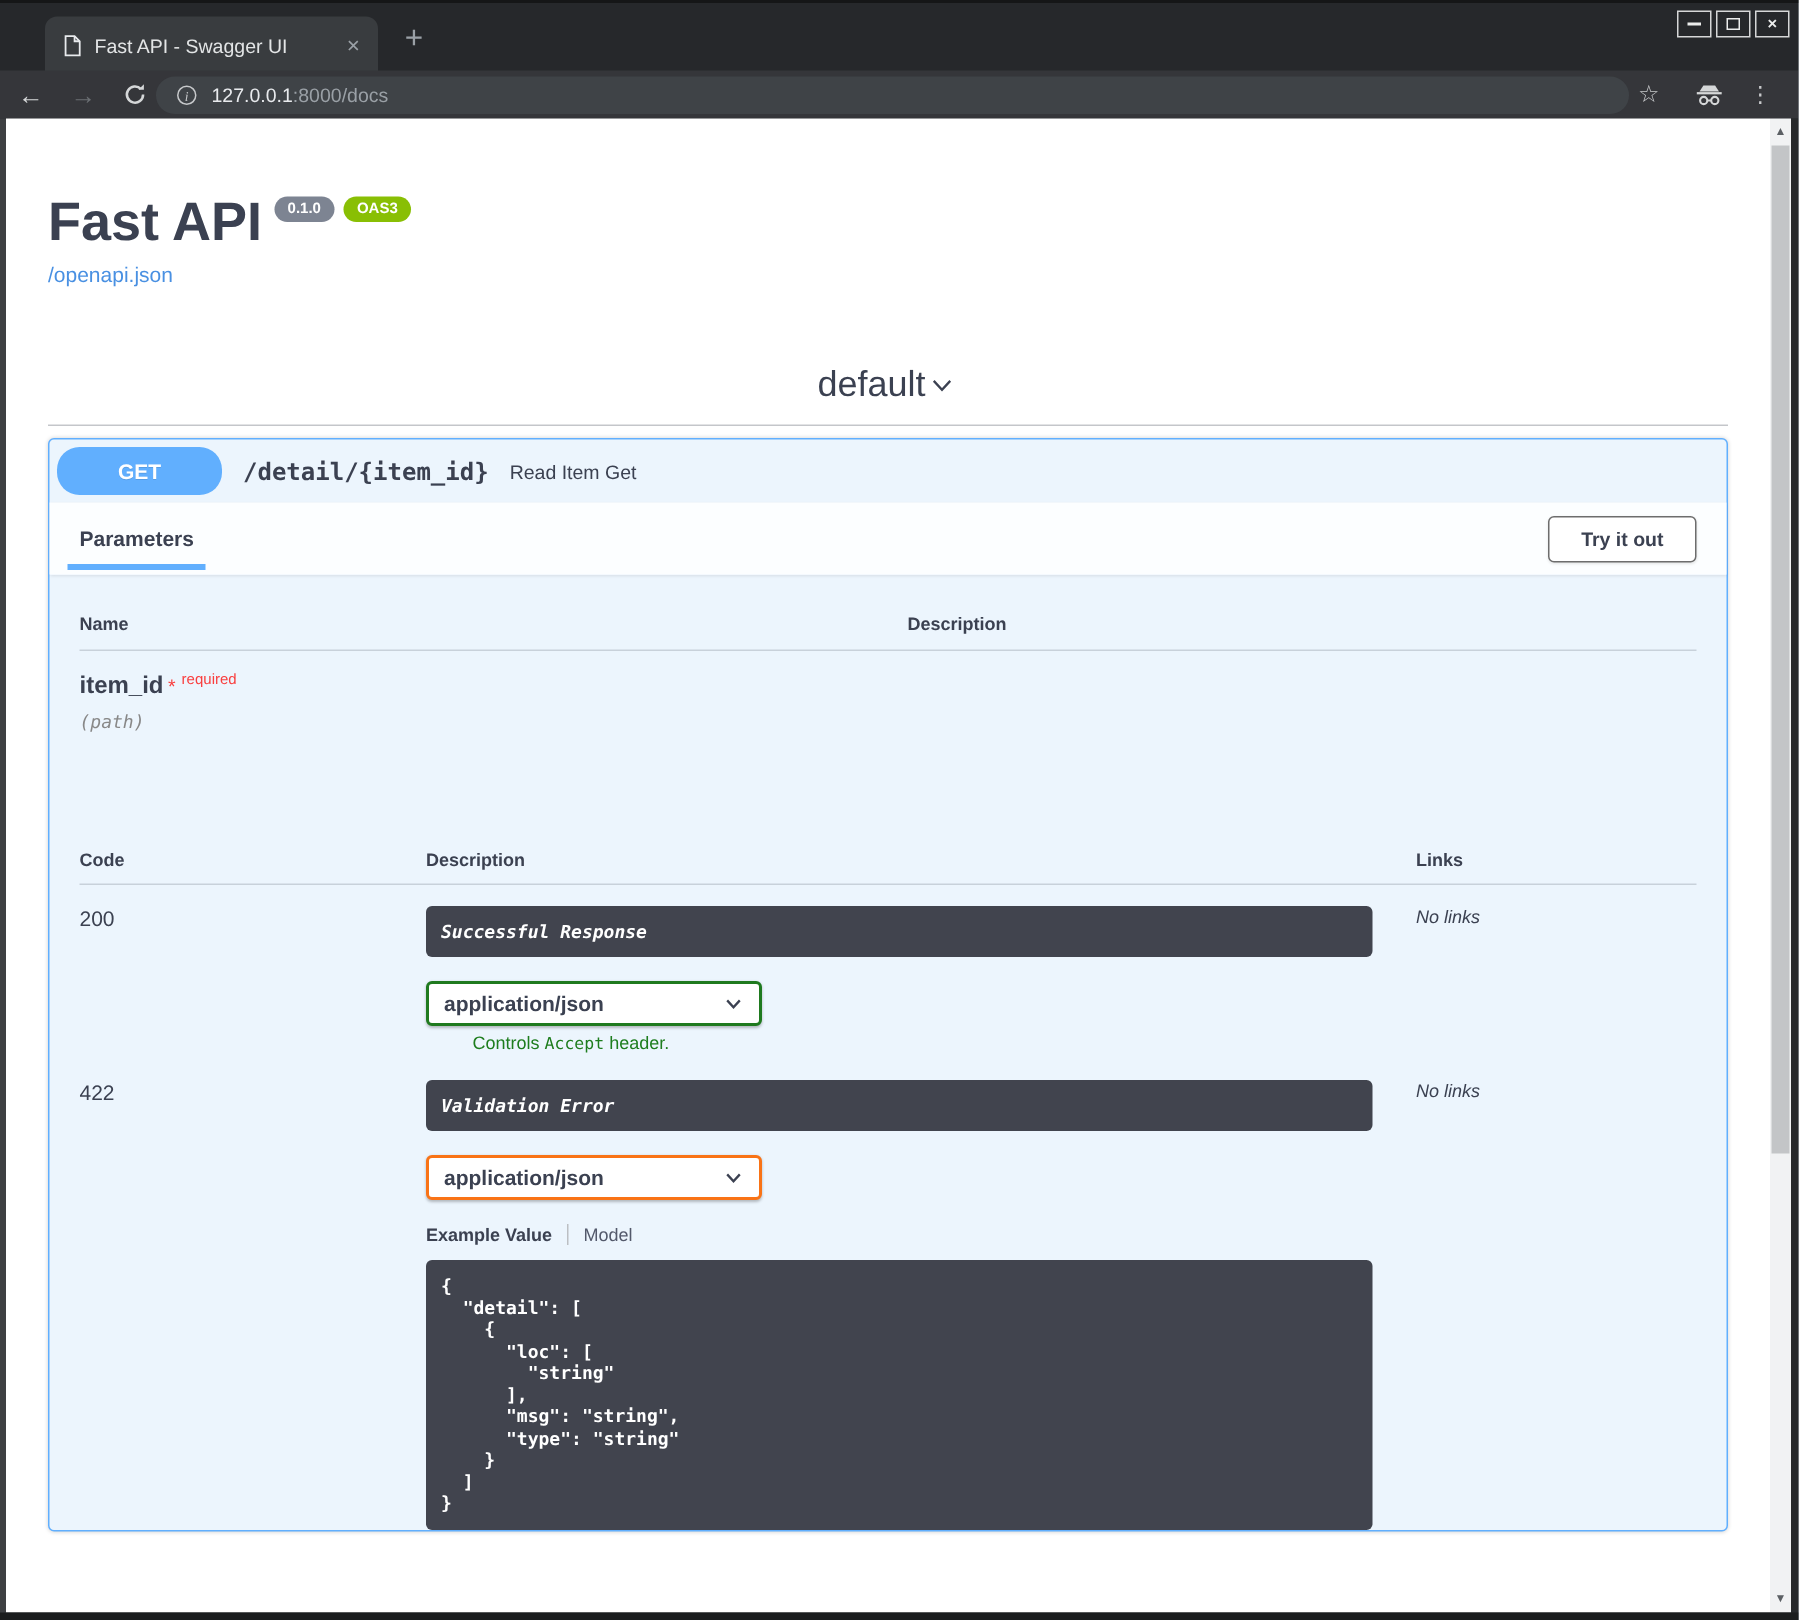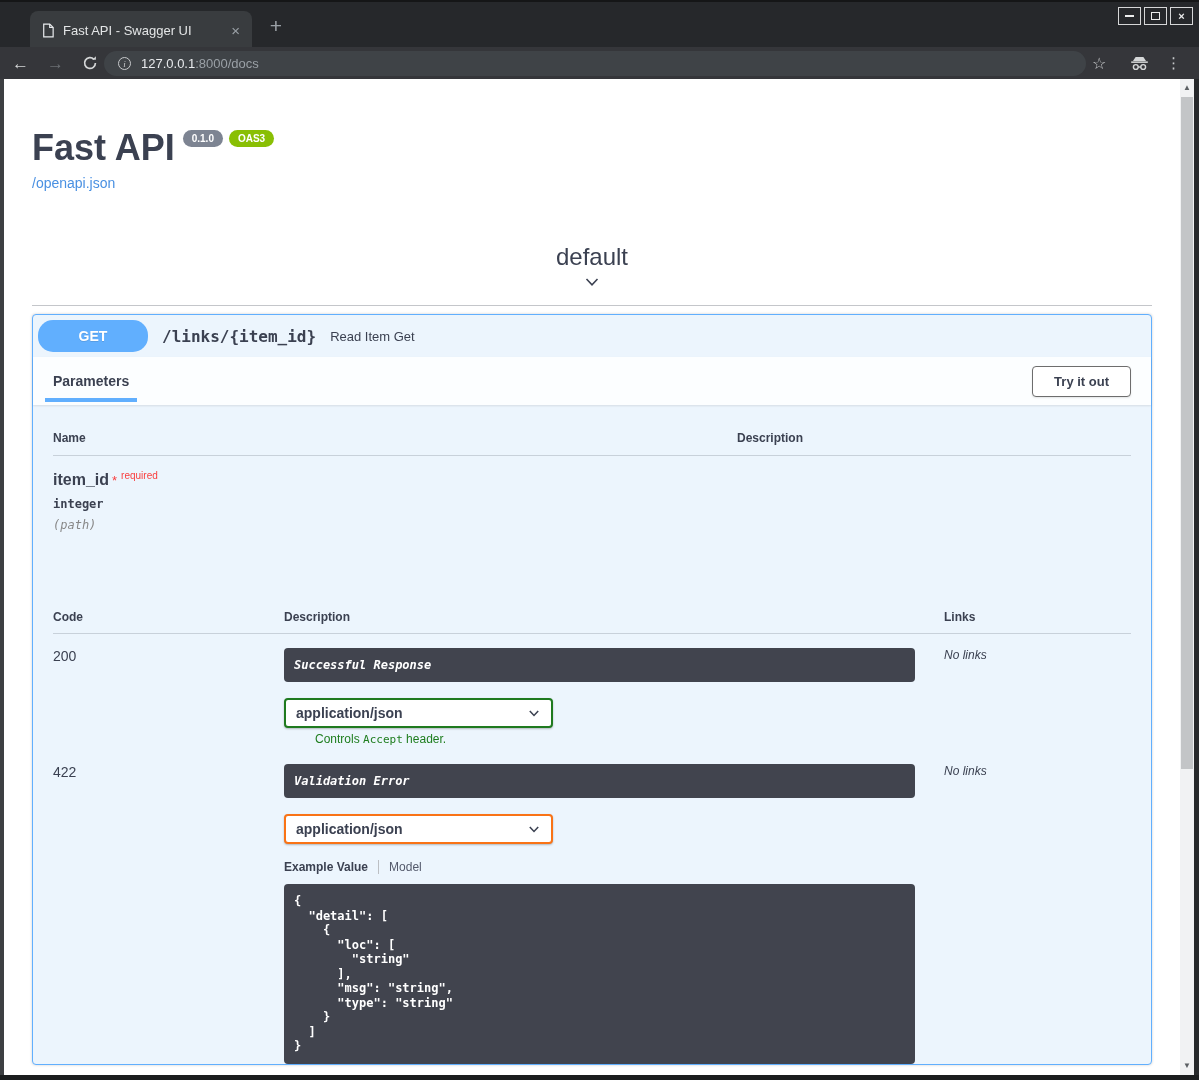--- a/index.html
+++ b/index.html
@@ -42,55 +42,55 @@
   
   .sw { color:#3b4151; }
   .info { margin-top:48px; }
   .api-title { font-size:36px; font-weight:bold; color:#3b4151; display:inline; }
   .badges { display:inline-flex; gap:6px; vertical-align:18px; margin-left:8px; }
   .pill { border-radius:57px; color:#fff; font-size:10px; font-weight:bold; padding:3px 9px; }
   .pill.ver { background:#7d8492; }
   .pill.oas { background:#89bf04; }
   .spec-link { display:block; margin-top:6px; color:#4990e2; font-size:14px; text-decoration:none; }
 
-  .tagrow { margin-top:52px; display:flex; justify-content:center; align-items:center; padding-bottom:12px; border-bottom:1px solid rgba(59,65,81,.3);flex-direction:column; }
+  .tagrow { margin-top:52px; display:flex; justify-content:center; align-items:center; padding-bottom:12px; border-bottom:1px solid rgba(59,65,81,.3); }
   .tagname { font-size:24px; color:#3b4151; }
   .chev { display:block; }
 
   .opblock { margin-top:8px; border:1px solid #61affe; border-radius:4px; background:#ecf5fd; box-shadow:0 0 3px rgba(0,0,0,.19); }
   .summary { display:flex; align-items:center; padding:5px; gap:14px; }
   .method { width:110px; text-align:center; background:#61affe; color:#fff; font-weight:bold; font-size:14px; border-radius:15px; padding:8px 0; border:none; text-shadow:0 1px 0 rgba(0,0,0,.1); }
   .path { font-family:"DejaVu Sans Mono", monospace; font-weight:bold; font-size:16px; color:#3b4151; }
   .opdesc { font-size:13px; color:#3b4151; }
 
   .sec-head { background:rgba(255,255,255,.85); box-shadow:0 1px 2px rgba(0,0,0,.1); min-height:48px; display:flex; align-items:center; justify-content:space-between; padding:0 20px; position:relative; }
   .tab-label { font-size:14px; font-weight:bold; color:#3b4151; position:relative; }
   .tab-label.active::after { content:""; position:absolute; left:-8px; right:-8px; bottom:-13px; height:4px; background:#61affe; }
   .tryout { background:#fff; border:1.5px solid #6d6d6d; border-radius:4px; color:#3b4151; font-size:13px; font-weight:600; padding:7px 21px; box-shadow:0 1px 2px rgba(0,0,0,.1); }
 
   .params { padding:26px 20px 58px; }
   .thead { display:flex; font-size:12px; font-weight:bold; color:#3b4151; padding-bottom:10px; border-bottom:1px solid rgba(59,65,81,.2); }
-  .col-name { width:684px; }
+  .col-name { width:552px; }
   .prow { padding-top:14px; }
   .pname { font-size:16px; font-weight:bold; color:#3b4151; }
   .pstar { color:#f93e3e; font-size:13px; margin-left:3px; }
   .preq { color:#f93e3e; font-size:10px; vertical-align:6px; margin-left:4px;margin-top:12px; }
   .ptype { font-family:"DejaVu Sans Mono", monospace; font-weight:bold; font-size:12px; color:#3b4151; margin-top:8px; }
   .ploc { font-family:"DejaVu Sans Mono", monospace; font-style:italic; font-size:12px; color:#888; margin-top:7px; }
 
   .resp-body { padding:20px 20px 0; }
   .rhead { display:flex; font-size:12px; font-weight:bold; color:#3b4151; padding-bottom:9px; border-bottom:1px solid rgba(59,65,81,.2); }
   .col-code { width:231px; }
   .col-desc { width:660px; }
   .rrow { display:flex; padding-top:14px; }
   .rcode { width:231px; font-size:14px; color:#3b4151; }
   .rdesc { width:660px; }
   .rlinks { flex:1; font-size:12px; font-style:italic; color:#3b4151; }
   .darkbox { width:631px; background:#41444e; border-radius:4px; padding:10px; color:#fff; font-family:"DejaVu Sans Mono", monospace; font-size:12px; font-weight:600; font-style:italic; }
-  .sel { margin-top:16px; width:269px; background:#fff; border:2px solid #f97316; border-radius:4px; padding:5px 10px; display:flex; align-items:center; justify-content:space-between; font-size:14px; font-weight:bold; color:#3b4151; box-shadow:0 1px 2px rgba(0,0,0,.25); }
+  .sel { margin-top:16px; width:224px; background:#fff; border:2px solid #f97316; border-radius:4px; padding:5px 10px; display:flex; align-items:center; justify-content:space-between; font-size:14px; font-weight:bold; color:#3b4151; box-shadow:0 1px 2px rgba(0,0,0,.25); }
   .sel.green { border-color:#1f7a1f; }
   .accept-note { margin-top:4px; font-size:12px; color:#1e7d1e;margin-left:31px; }
   .accept-note code { font-family:"DejaVu Sans Mono", monospace; font-size:11px; }
   .extabs { margin-top:16px; display:flex; align-items:center; gap:10px; font-size:12px; }
   .extab-active { font-weight:bold; color:#3b4151; }
   .extab-sep { width:1px; height:14px; background:#bcbfc3; }
   .extab-model { color:#53596b; }
   .codeblock { margin-top:10px; width:631px; background:#41444e; border-radius:4px; padding:10px; }
   .codeblock pre { font-family:"DejaVu Sans Mono", monospace; font-size:12px; line-height:14.5px; font-weight:600; color:#fff; white-space:pre; }
 </style>
@@ -158,37 +158,36 @@
     <span class="tagname">default</span>
     <svg class="chev" width="22" height="22" viewBox="0 0 20 20">
       <path d="M5 7.2 L10 12.6 L15 7.2" fill="none" stroke="#3b4151" stroke-width="1.4"></path>
     </svg>
   </div>
 
   <div class="opblock">
 
     <div class="summary">
       <button class="method">GET</button>
-      <span class="path">/links/{item_id}</span>
+      <span class="path">/detail/{item_id}</span>
       <span class="opdesc">Read Item Get</span>
     </div>
 
     <div class="sec-head">
       <span class="tab-label active">Parameters</span>
       <button class="tryout">Try it out</button>
     </div>
 
     <div class="params">
       <div class="thead">
         <span class="col-name">Name</span>
         <span>Description</span>
       </div>
       <div class="prow">
         <span class="pname">item_id</span><span class="pstar">*</span><span class="preq">required</span>
-        <div class="ptype">integer</div>
         <div class="ploc">(path)</div>
       </div>
     </div>
 
 
     <div class="resp-body">
       <div class="rhead">
         <span class="col-code">Code</span>
         <span class="col-desc">Description</span>
         <span>Links</span>

